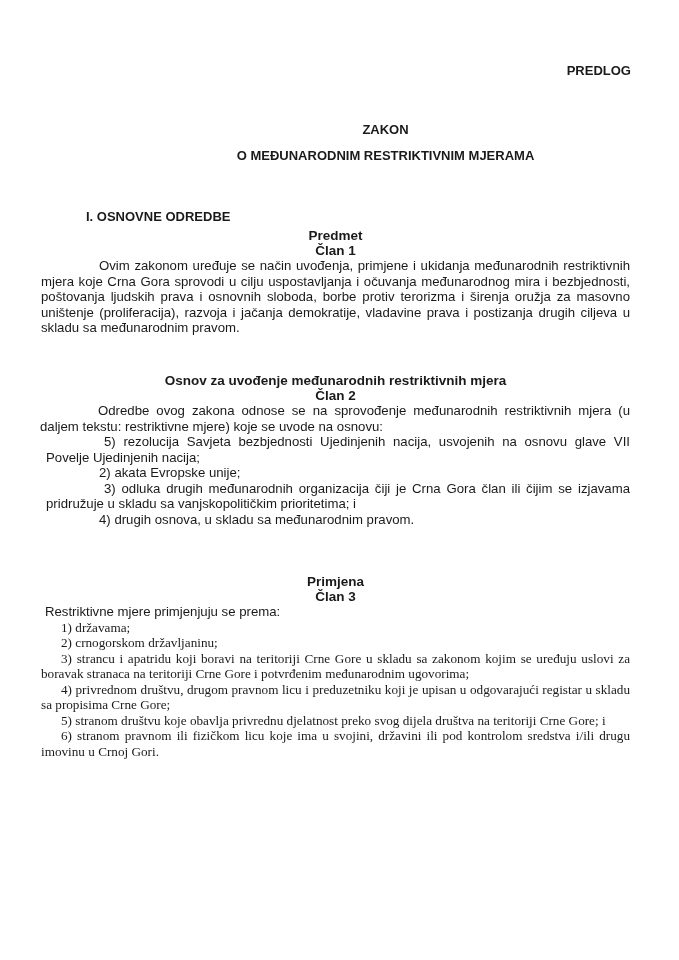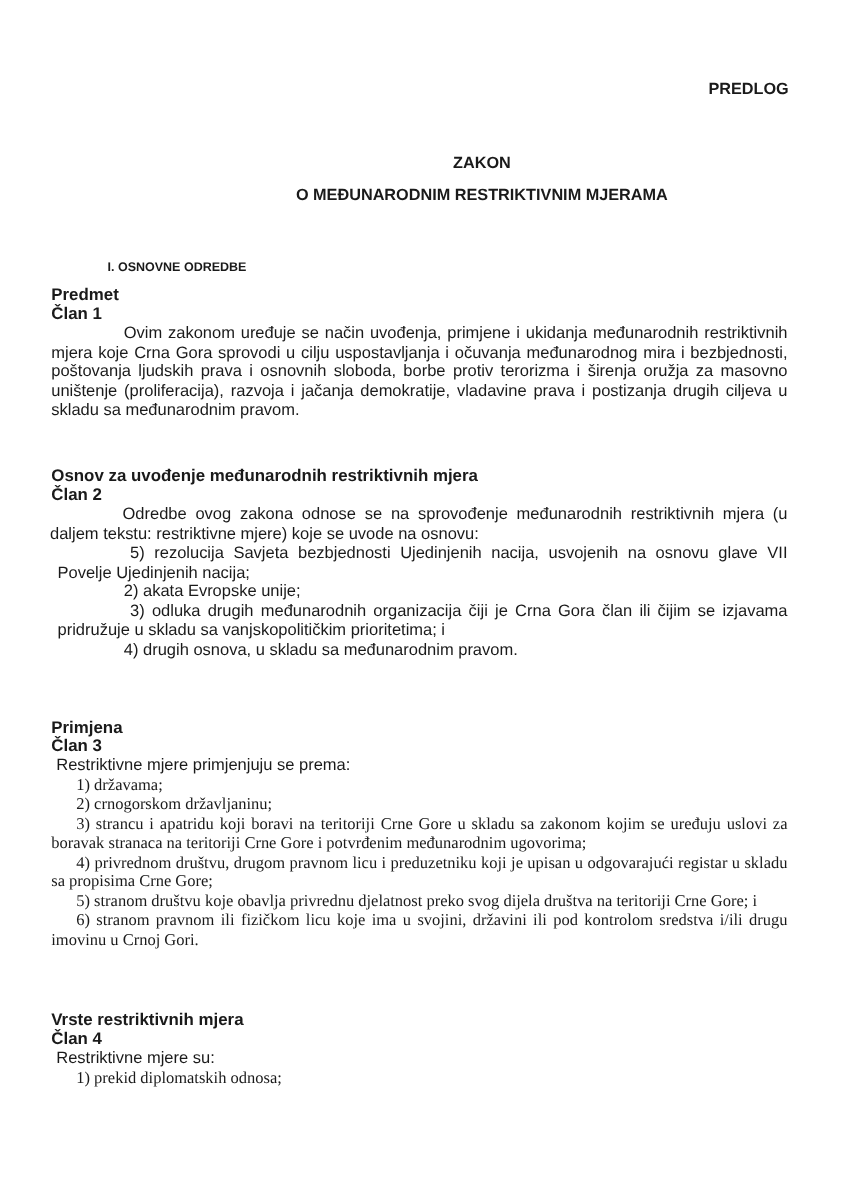--- a/index.html
+++ b/index.html
@@ -1,23 +1,23 @@
 <!DOCTYPE html>
 <html><head>
 <meta charset="utf-8">
 <style>
   html, body { margin: 0; padding: 0; background: #ffffff; }
   body { width: 679px; height: 960px; position: relative; overflow: hidden;
          font-family: "Liberation Sans", sans-serif; color: #1a1a1a; }
   .page { position: absolute; left: 0; top: 0; width: 679px; height: 688px; background: #fff; }
   .predlog { position: absolute; right: 48px; top: 63px; font-size: 13px; font-weight: bold; }
   .title { position: absolute; left: 0; width: 679px; text-align: center; font-size: 13px; font-weight: bold; margin-left: 46px; }
-  .section { position: absolute; left: 86px; top: 209px; font-size: 10px; font-weight: bold; }
+  .section { position: absolute; left: 86px; top: 209px; font-size: 13px; font-weight: bold; }
   .art { position: absolute; left: 41px; width: 589px; font-size: 13.2px; line-height: 15.5px; }
-  .art-head { text-align: left; font-weight: bold; font-size: 13.5px; line-height: 15px; }
+  .art-head { text-align: center; font-weight: bold; font-size: 13.5px; line-height: 15px; }
   .p { text-align: justify; text-align-last: left; }
   .ind { text-indent: 58px; }
   .li-j { text-indent: 20px; text-align: justify; font-family: Liberation Serif, serif; }
   .li-w { text-indent: 58px; text-align: justify; }
   .noind-pad { padding-left: 2px; }
 </style>
 </head>
 <body>
 
 <div class="page">
@@ -50,20 +50,14 @@
     <div class="art-head">Član 3</div>
     <div class="p" style="padding-left:4px;">Restriktivne mjere primjenjuju se prema:</div>
     <div class="p li-j">1) državama;</div>
     <div class="p li-j">2) crnogorskom državljaninu;</div>
     <div class="p li-j">3) strancu i apatridu koji boravi  na teritoriji Crne Gore u skladu sa zakonom kojim se uređuju uslovi za boravak stranaca na teritoriji Crne Gore i potvrđenim međunarodnim ugovorima;</div>
     <div class="p li-j">4) privrednom društvu, drugom pravnom licu i preduzetniku koji je upisan u odgovarajući registar u skladu sa propisima Crne Gore;</div>
     <div class="p li-j">5) stranom društvu koje obavlja privrednu djelatnost preko svog dijela društva na teritoriji Crne Gore; i</div>
     <div class="p li-j">6) stranom pravnom ili fizičkom licu koje ima u svojini, državini ili pod kontrolom sredstva i/ili drugu imovinu u Crnoj Gori.</div>
   </div>
 
-  <div class="art" style="top:808px;">
-    <div class="art-head">Vrste restriktivnih mjera</div>
-    <div class="art-head">Član 4</div>
-    <div class="p" style="padding-left:4px;">Restriktivne mjere su:</div>
-    <div class="p li-j">1) prekid diplomatskih odnosa;</div>
-  </div>
 
 </div>
 
 </body></html>

